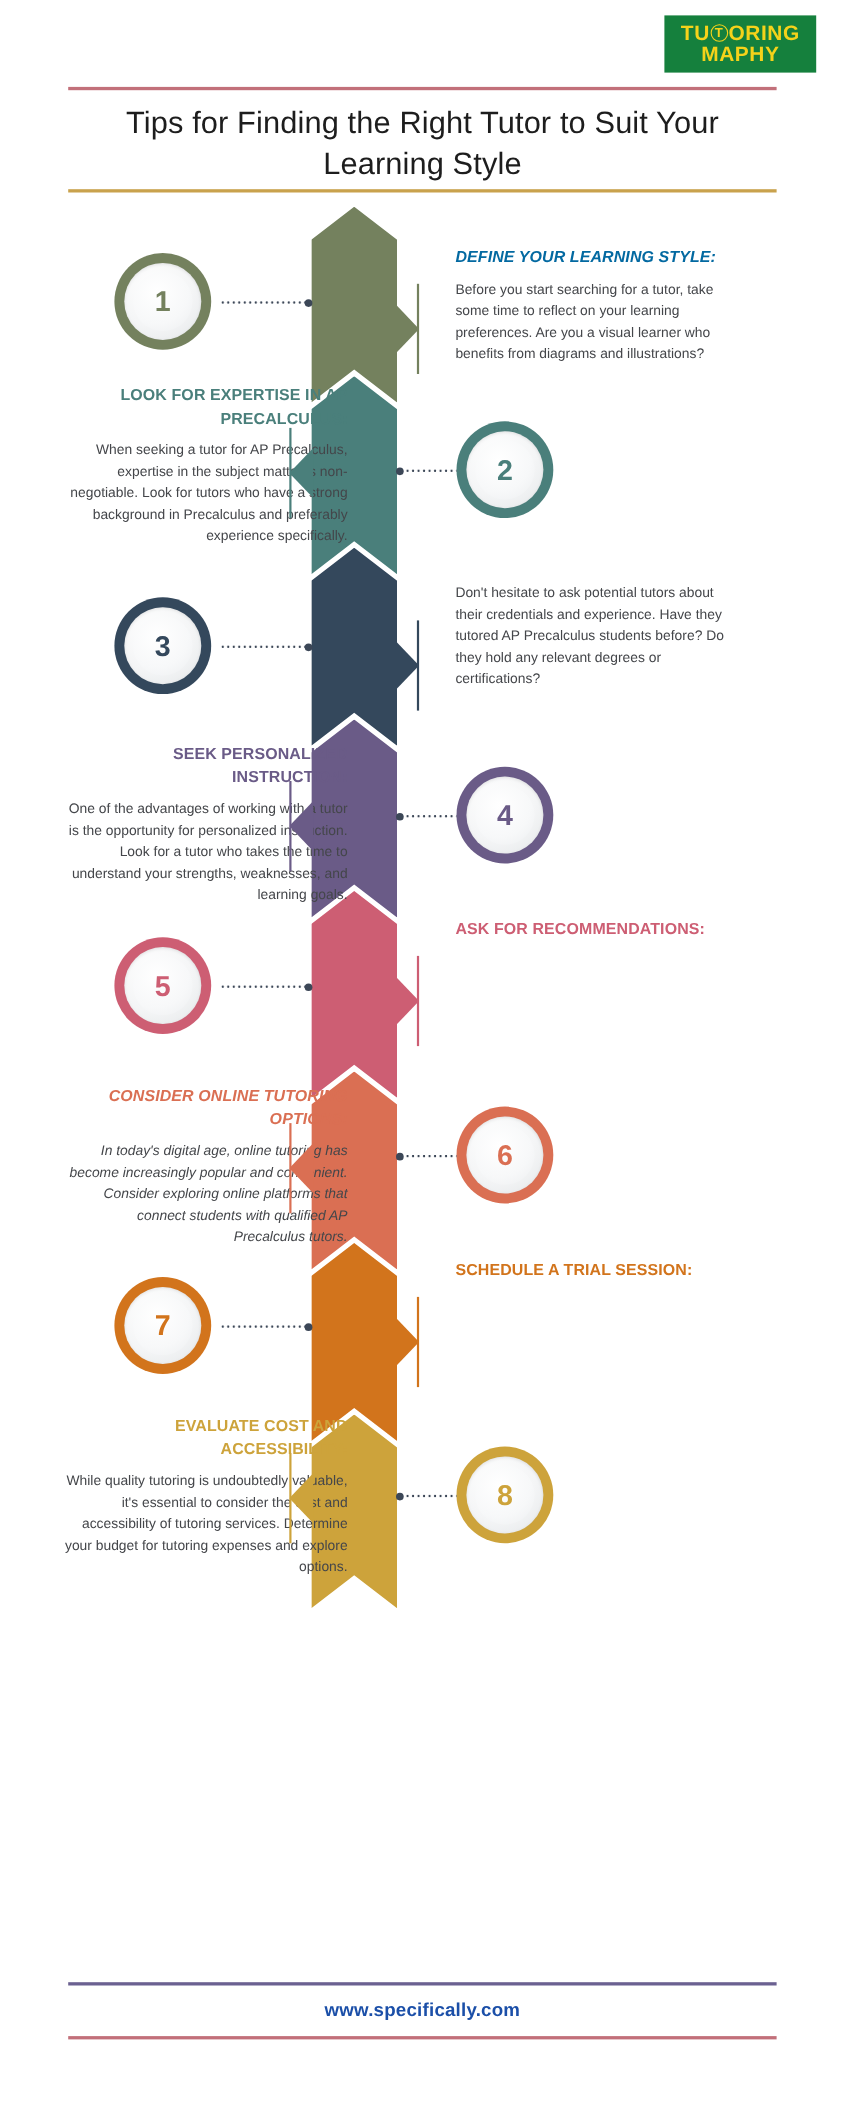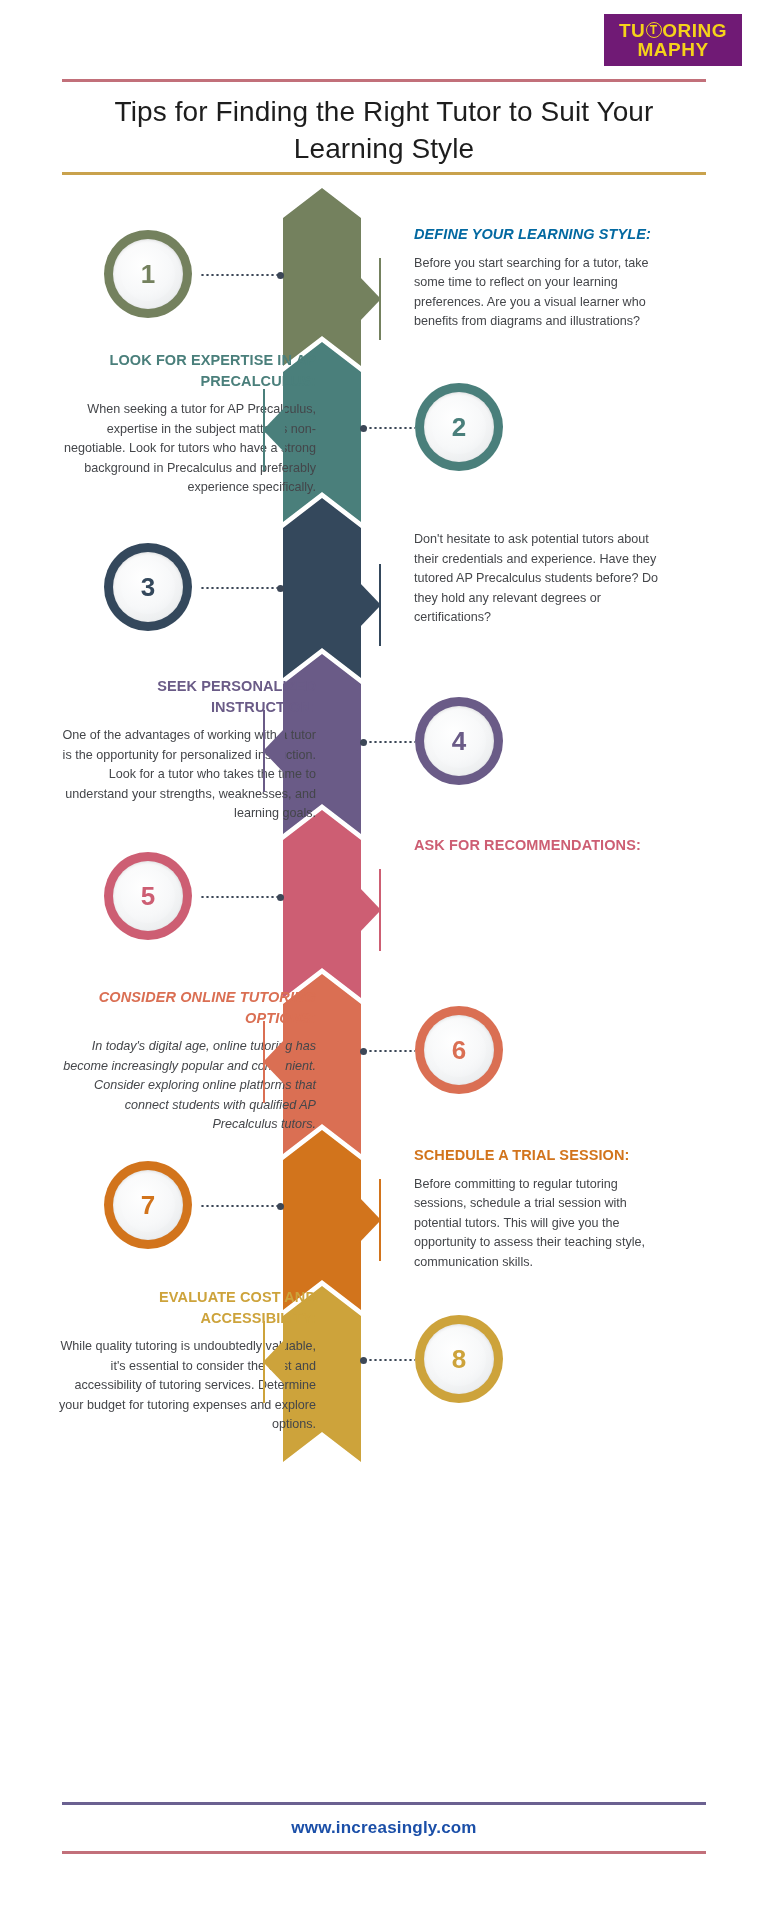--- a/index.html
+++ b/index.html
@@ -110,21 +110,21 @@
     letter-spacing:.2px;
   }
   #rule-foot-bot{
     position:absolute; left:62px; top:1851px; width:644px; height:3px;
     background:#c2707a;
   }
 </style>
 </head>
 <body>
 
-<div id="logo" style="background: #701a75;">
+<div id="logo" style="background: #15803d;">
   <div class="l1" style="color: rgb(245, 210, 26);">
     <span>TU</span>
       <span class="circT" style="border-color: rgb(245, 210, 26);">T</span>
       <span>ORING</span>
   </div>
   <div class="l2" style="color: rgb(245, 210, 26);">MAPHY</div>
 </div>
 
 <div id="rule-top" style="background: rgb(194, 112, 122);"></div>
 <h1 id="title">Tips for Finding the Right Tutor to Suit Your Learning Style</h1>
@@ -225,21 +225,20 @@
       <div class="inner2"></div>
       <div class="num" style="color: rgb(218, 111, 83);">6</div>
     </div>
     <div class="conn toleft" style="top: 1050px; left: 363px; width: 52px;">
       <span class="dot"></span>
     </div>
     <div class="tab" style="top: 1039px; background: rgb(218, 111, 83); left: 263px; clip-path: polygon(100% 0%, 0% 50%, 100% 100%);"></div>
     <div style="position: absolute; top: 1021px; width: 2px; height: 82px; background: rgb(218, 111, 83); left: 263px;"></div>
     <div class="txtbox right" style="top: 1145px;">
       <div class="heading" style="color: rgb(210, 116, 28);">SCHEDULE A TRIAL SESSION:</div>
-      <div class="body">Before committing to regular tutoring sessions, schedule a trial session with potential tutors. This will give you the opportunity to assess their teaching style, communication skills.</div>
     </div>
     <div class="circle" style="top: 1161px; left: 104px;">
       <div class="ring" style="background: rgb(210, 116, 28);"></div>
       <div class="inner"></div>
       <div class="inner2"></div>
       <div class="num" style="color: rgb(210, 116, 28);">7</div>
     </div>
     <div class="conn toright" style="top: 1205px; left: 200px; width: 81px;">
       <span class="dot"></span>
     </div>
@@ -256,14 +255,14 @@
       <div class="num" style="color: rgb(205, 163, 59);">8</div>
     </div>
     <div class="conn toleft" style="top: 1359px; left: 363px; width: 52px;">
       <span class="dot"></span>
     </div>
     <div class="tab" style="top: 1339px; background: rgb(205, 163, 59); left: 263px; clip-path: polygon(100% 0%, 0% 50%, 100% 100%);"></div>
     <div style="position: absolute; top: 1321px; width: 2px; height: 82px; background: rgb(205, 163, 59); left: 263px;"></div>
   </div>
 
 <div id="rule-foot-top" style="background: rgb(107, 97, 145);"></div>
-<div id="site" style="color: rgb(27, 79, 168);">www.increasingly.com</div>
+<div id="site" style="color: rgb(27, 79, 168);">www.specifically.com</div>
 <div id="rule-foot-bot" style="background: rgb(194, 112, 122);"></div>
 
 </body></html>

